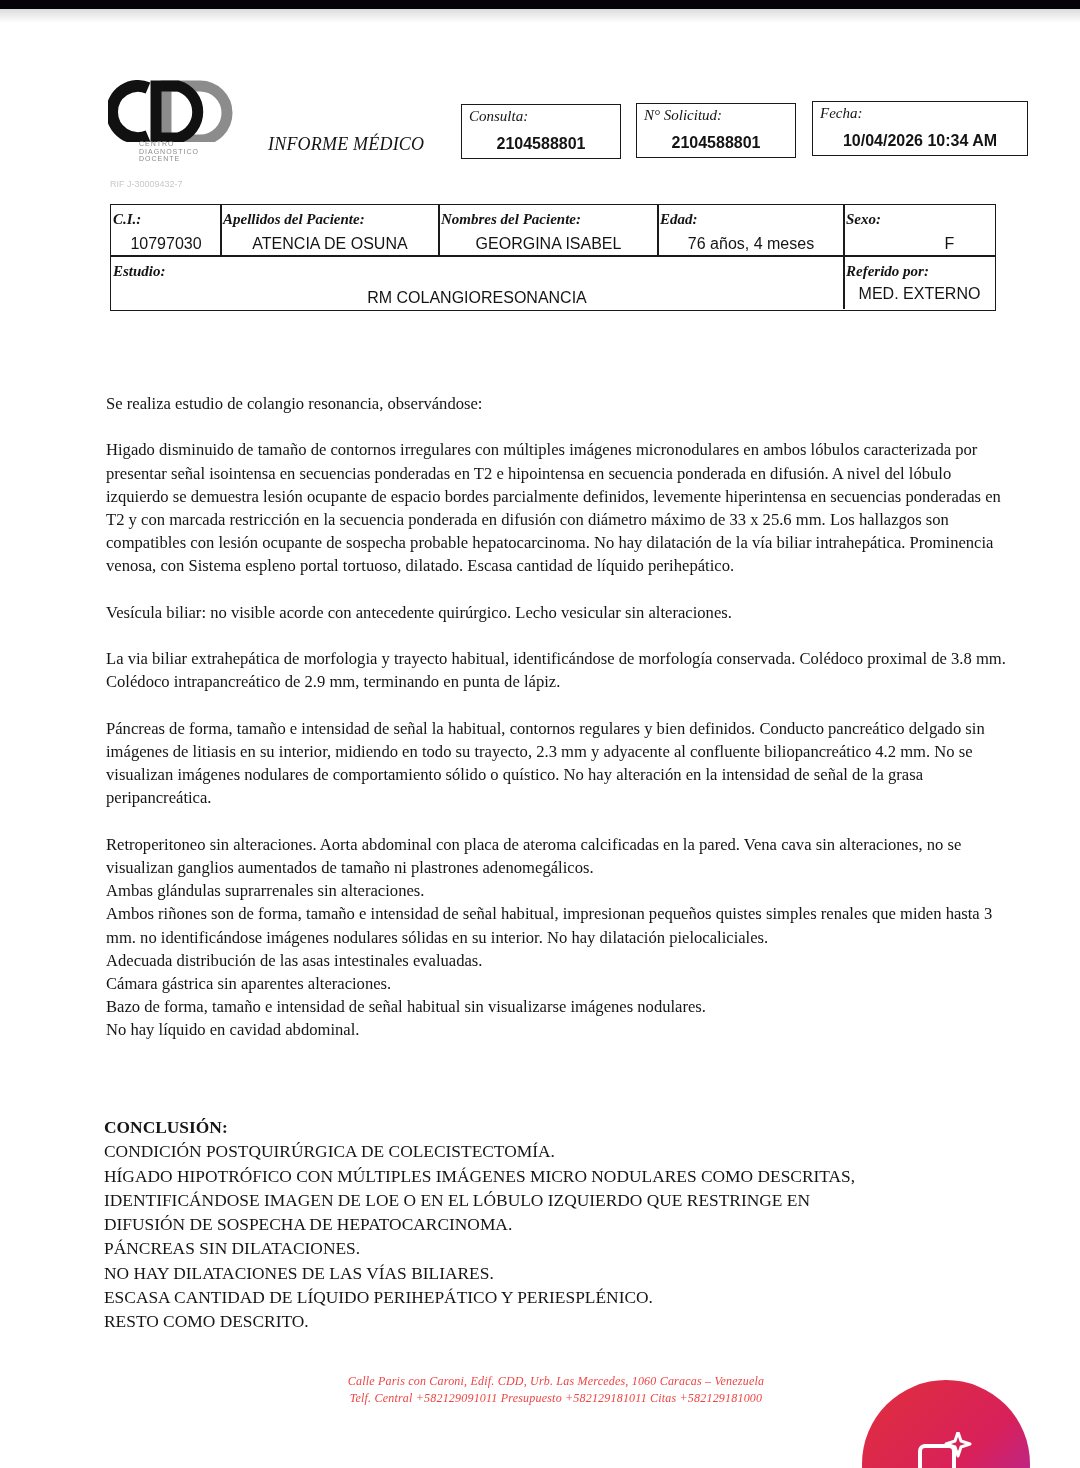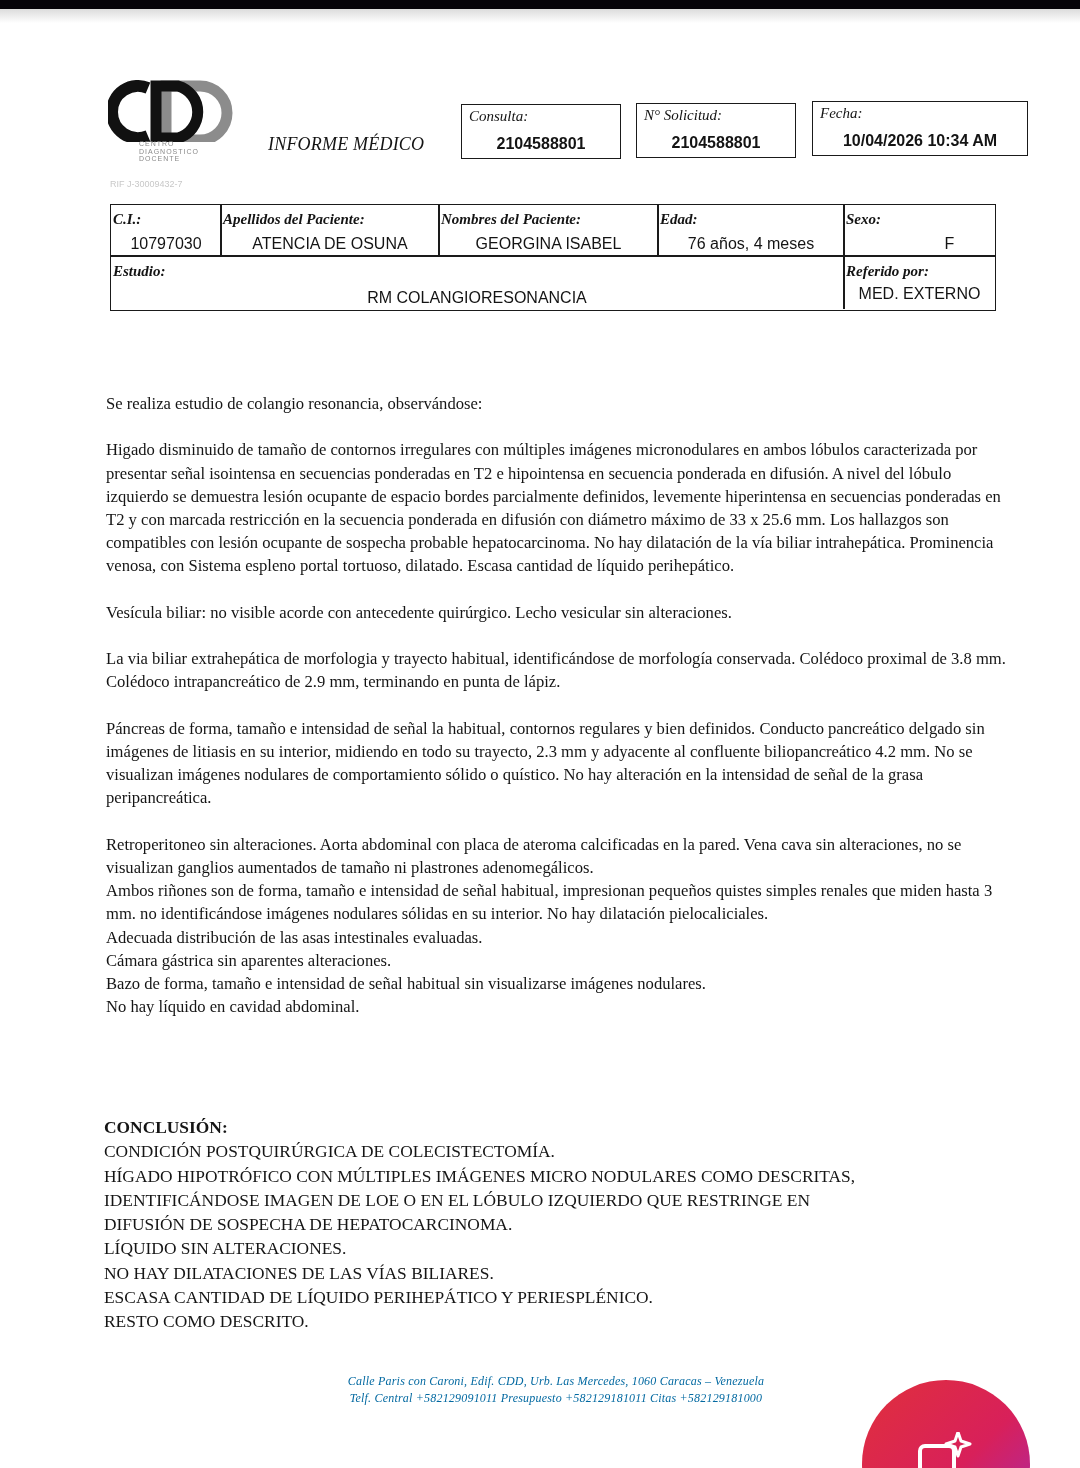--- a/index.html
+++ b/index.html
@@ -45,21 +45,21 @@
     
     .body-text { position: absolute; left: 106px; top: 370px; width: 900px; font-size: 16.6px;
       line-height: 23.2px; color: #151515; margin-top: 22px; }
     .body-text p { margin: 0; }
     .gap { height: 23.2px; }
     .concl { position: absolute; left: 104px; top: 1115px; width: 900px; font-size: 17.4px; line-height: 24.3px; color: #151515; }
     .concl .head { font-weight: bold; }
     .concl p { margin: 0; }
 
     .footer { position: absolute; left: 296px; top: 1373px; width: 520px; text-align: center;
-      font-size: 12px; line-height: 16.5px; font-style: italic; color: #0369a1; letter-spacing: 0.2px; }
+      font-size: 12px; line-height: 16.5px; font-style: italic; color: #ef4444; letter-spacing: 0.2px; }
 
     
     .fab { position: absolute; left: 862px; top: 1380px; width: 168px; height: 168px; border-radius: 50%;
       background: linear-gradient(135deg, #e0303c 0%, #d8205a 55%, #a52ab0 100%); }
     .fab svg { position: absolute; left: 52px; top: 52px; }
   </style>
 </head>
 <body>
 
 <div class="topbar"></div>
@@ -136,34 +136,35 @@
   <div class="gap"></div>
   <p>Higado disminuido de tamaño de contornos irregulares con múltiples imágenes micronodulares en ambos lóbulos caracterizada por presentar señal isointensa en secuencias ponderadas en T2 e hipointensa en secuencia ponderada en difusión. A nivel del lóbulo izquierdo se demuestra lesión ocupante de espacio bordes parcialmente definidos, levemente hiperintensa en secuencias ponderadas en T2 y con marcada restricción en la secuencia ponderada en difusión con diámetro máximo de 33 x 25.6 mm. Los hallazgos son compatibles con lesión ocupante de sospecha probable hepatocarcinoma. No hay dilatación de la vía biliar intrahepática. Prominencia venosa, con Sistema espleno portal tortuoso, dilatado. Escasa cantidad de líquido perihepático.</p>
   <div class="gap"></div>
   <p>Vesícula biliar: no visible acorde con antecedente quirúrgico. Lecho vesicular sin alteraciones.</p>
   <div class="gap"></div>
   <p>La via biliar extrahepática de morfologia y trayecto habitual, identificándose de morfología conservada. Colédoco proximal de 3.8 mm. Colédoco intrapancreático de 2.9 mm, terminando en punta de lápiz.</p>
   <div class="gap"></div>
   <p>Páncreas de forma, tamaño e intensidad de señal la habitual, contornos regulares y bien definidos. Conducto pancreático delgado sin imágenes de litiasis en su interior, midiendo en todo su trayecto, 2.3 mm y adyacente al confluente biliopancreático 4.2 mm. No se visualizan imágenes nodulares de comportamiento sólido o quístico. No hay alteración en la intensidad de señal de la grasa peripancreática.</p>
   <div class="gap"></div>
   <p>Retroperitoneo sin alteraciones. Aorta abdominal con placa de ateroma calcificadas en la pared. Vena cava sin alteraciones, no se visualizan ganglios aumentados de tamaño ni plastrones adenomegálicos.</p>
+  <p>Ambas glándulas suprarrenales sin alteraciones.</p>
   <p>Ambos riñones son de forma, tamaño e intensidad de señal habitual, impresionan pequeños quistes simples renales que miden hasta 3 mm. no identificándose imágenes nodulares sólidas en su interior. No hay dilatación pielocaliciales.</p>
   <p>Adecuada distribución de las asas intestinales evaluadas.</p>
   <p>Cámara gástrica sin aparentes alteraciones.</p>
   <p>Bazo de forma, tamaño e intensidad de señal habitual sin visualizarse imágenes nodulares.</p>
   <p>No hay líquido en cavidad abdominal.</p>
 </div>
 
 <div class="concl">
   <p class="head">CONCLUSIÓN:</p>
   <p>CONDICIÓN POSTQUIRÚRGICA DE COLECISTECTOMÍA.</p>
   <p>HÍGADO HIPOTRÓFICO CON MÚLTIPLES IMÁGENES MICRO NODULARES COMO DESCRITAS,</p>
   <p>IDENTIFICÁNDOSE IMAGEN DE LOE O EN EL LÓBULO IZQUIERDO QUE RESTRINGE EN</p>
   <p>DIFUSIÓN DE SOSPECHA DE HEPATOCARCINOMA.</p>
-  <p>LÍQUIDO SIN ALTERACIONES.</p>
+  <p>PÁNCREAS SIN DILATACIONES.</p>
   <p>NO HAY DILATACIONES DE LAS VÍAS BILIARES.</p>
   <p>ESCASA CANTIDAD DE LÍQUIDO PERIHEPÁTICO Y PERIESPLÉNICO.</p>
   <p>RESTO COMO DESCRITO.</p>
 </div>
 
 <div class="footer">
   <div>Calle Paris con Caroni, Edif. CDD, Urb. Las Mercedes, 1060 Caracas – Venezuela</div>
   <div>Telf. Central +582129091011 Presupuesto +582129181011 Citas +582129181000</div>
 </div>
 

